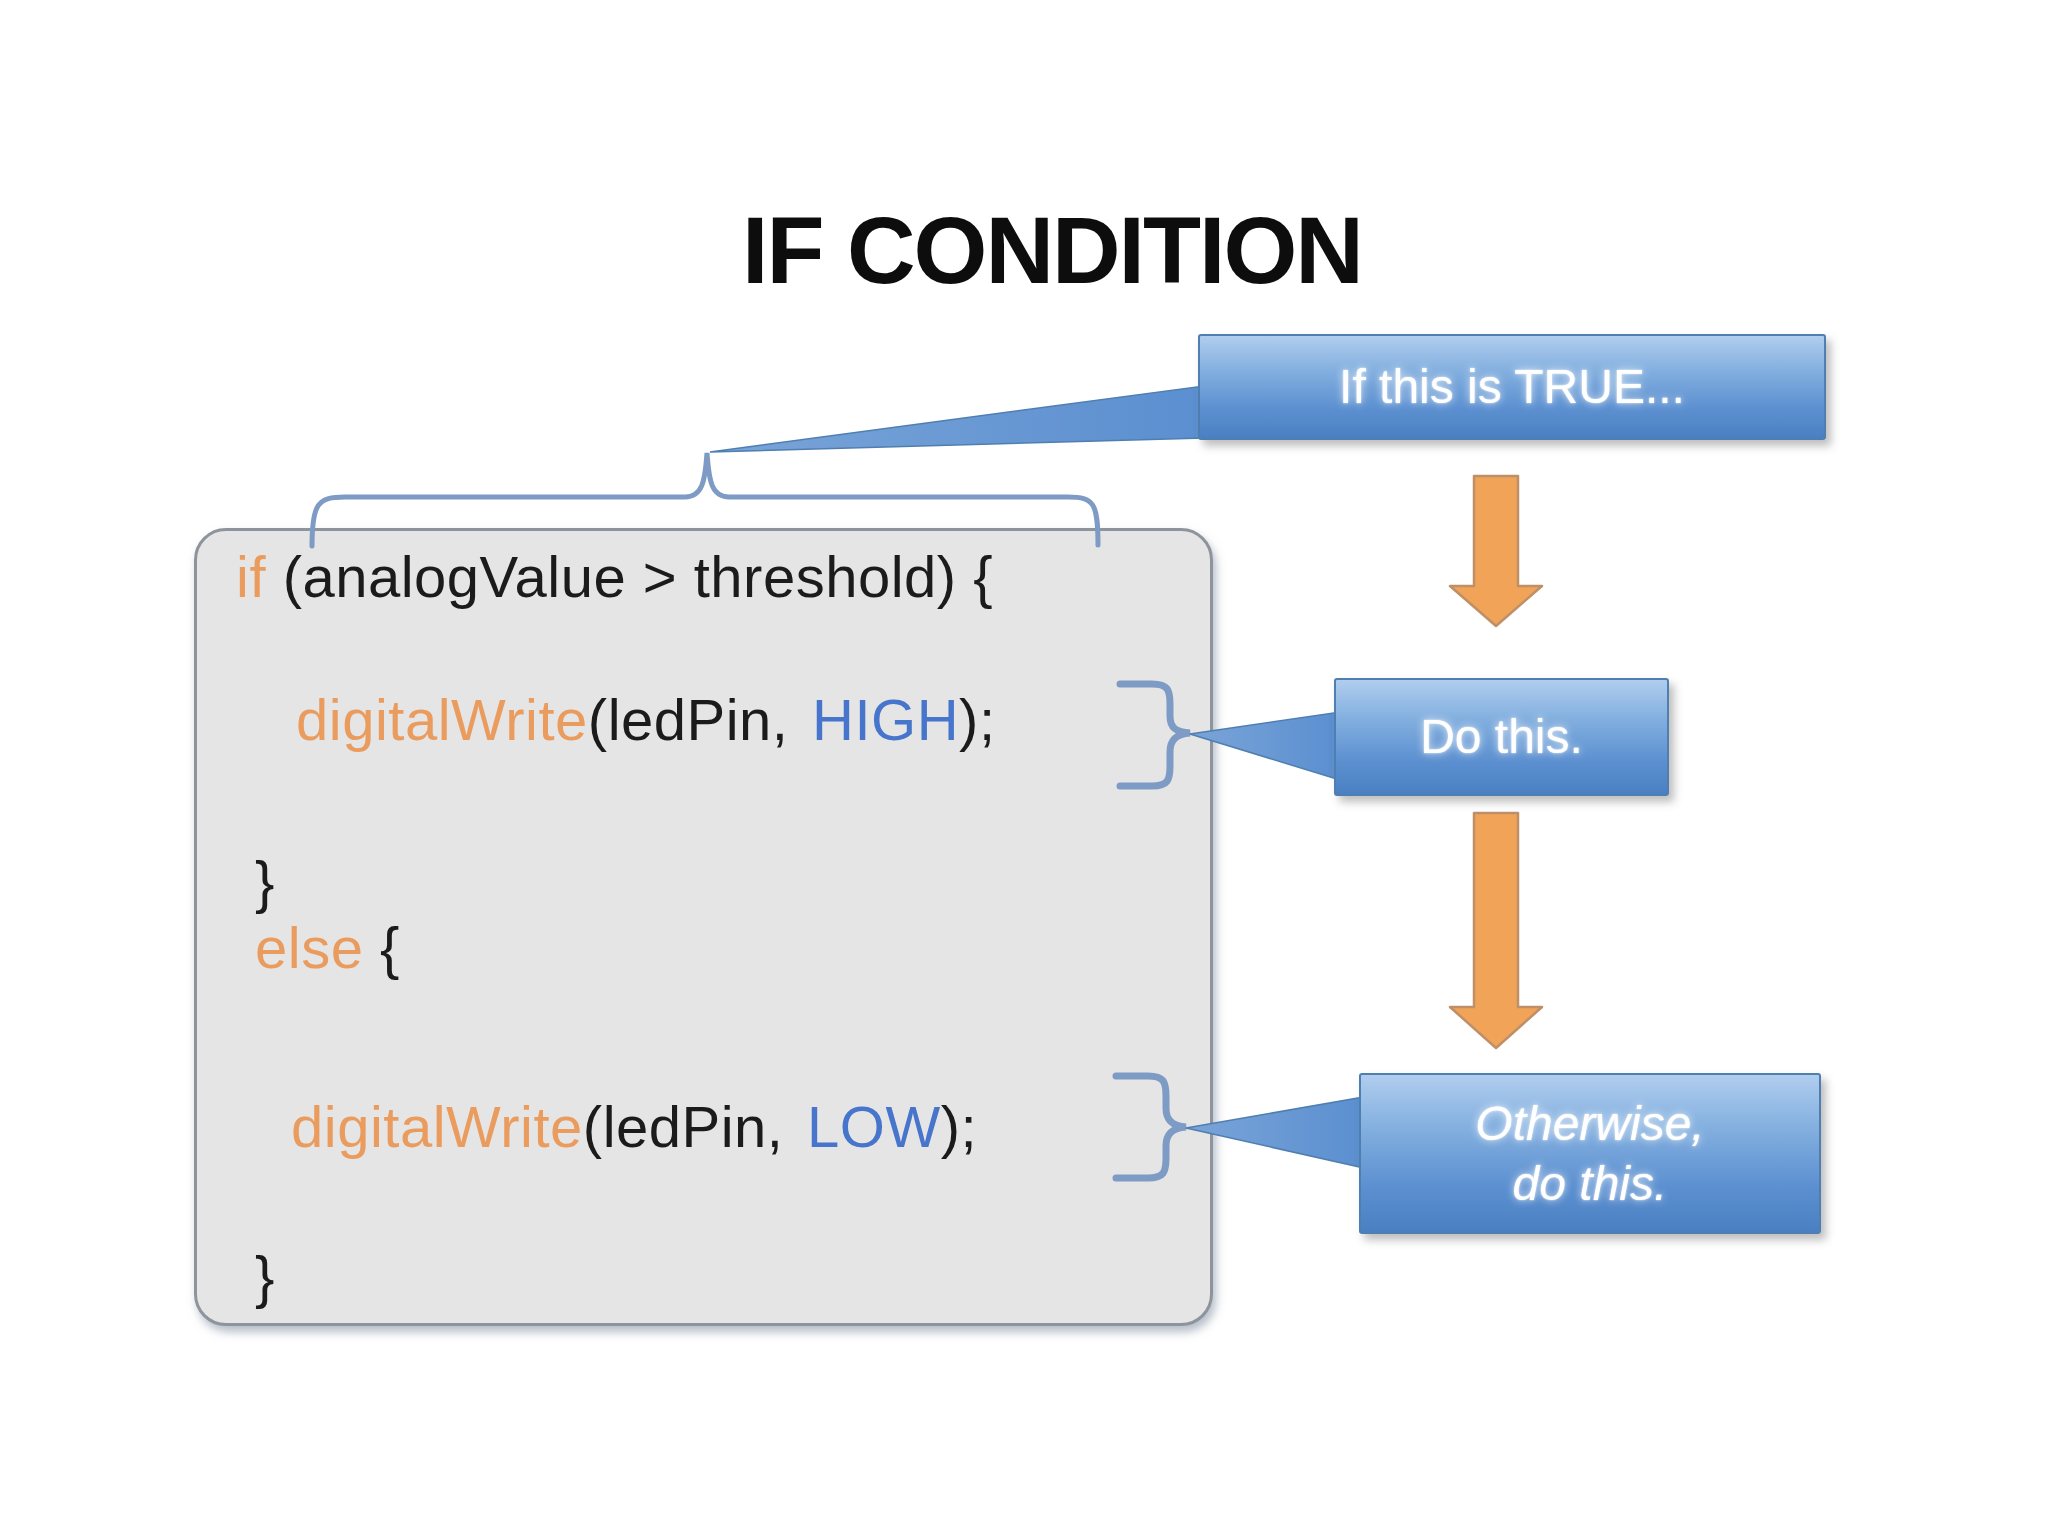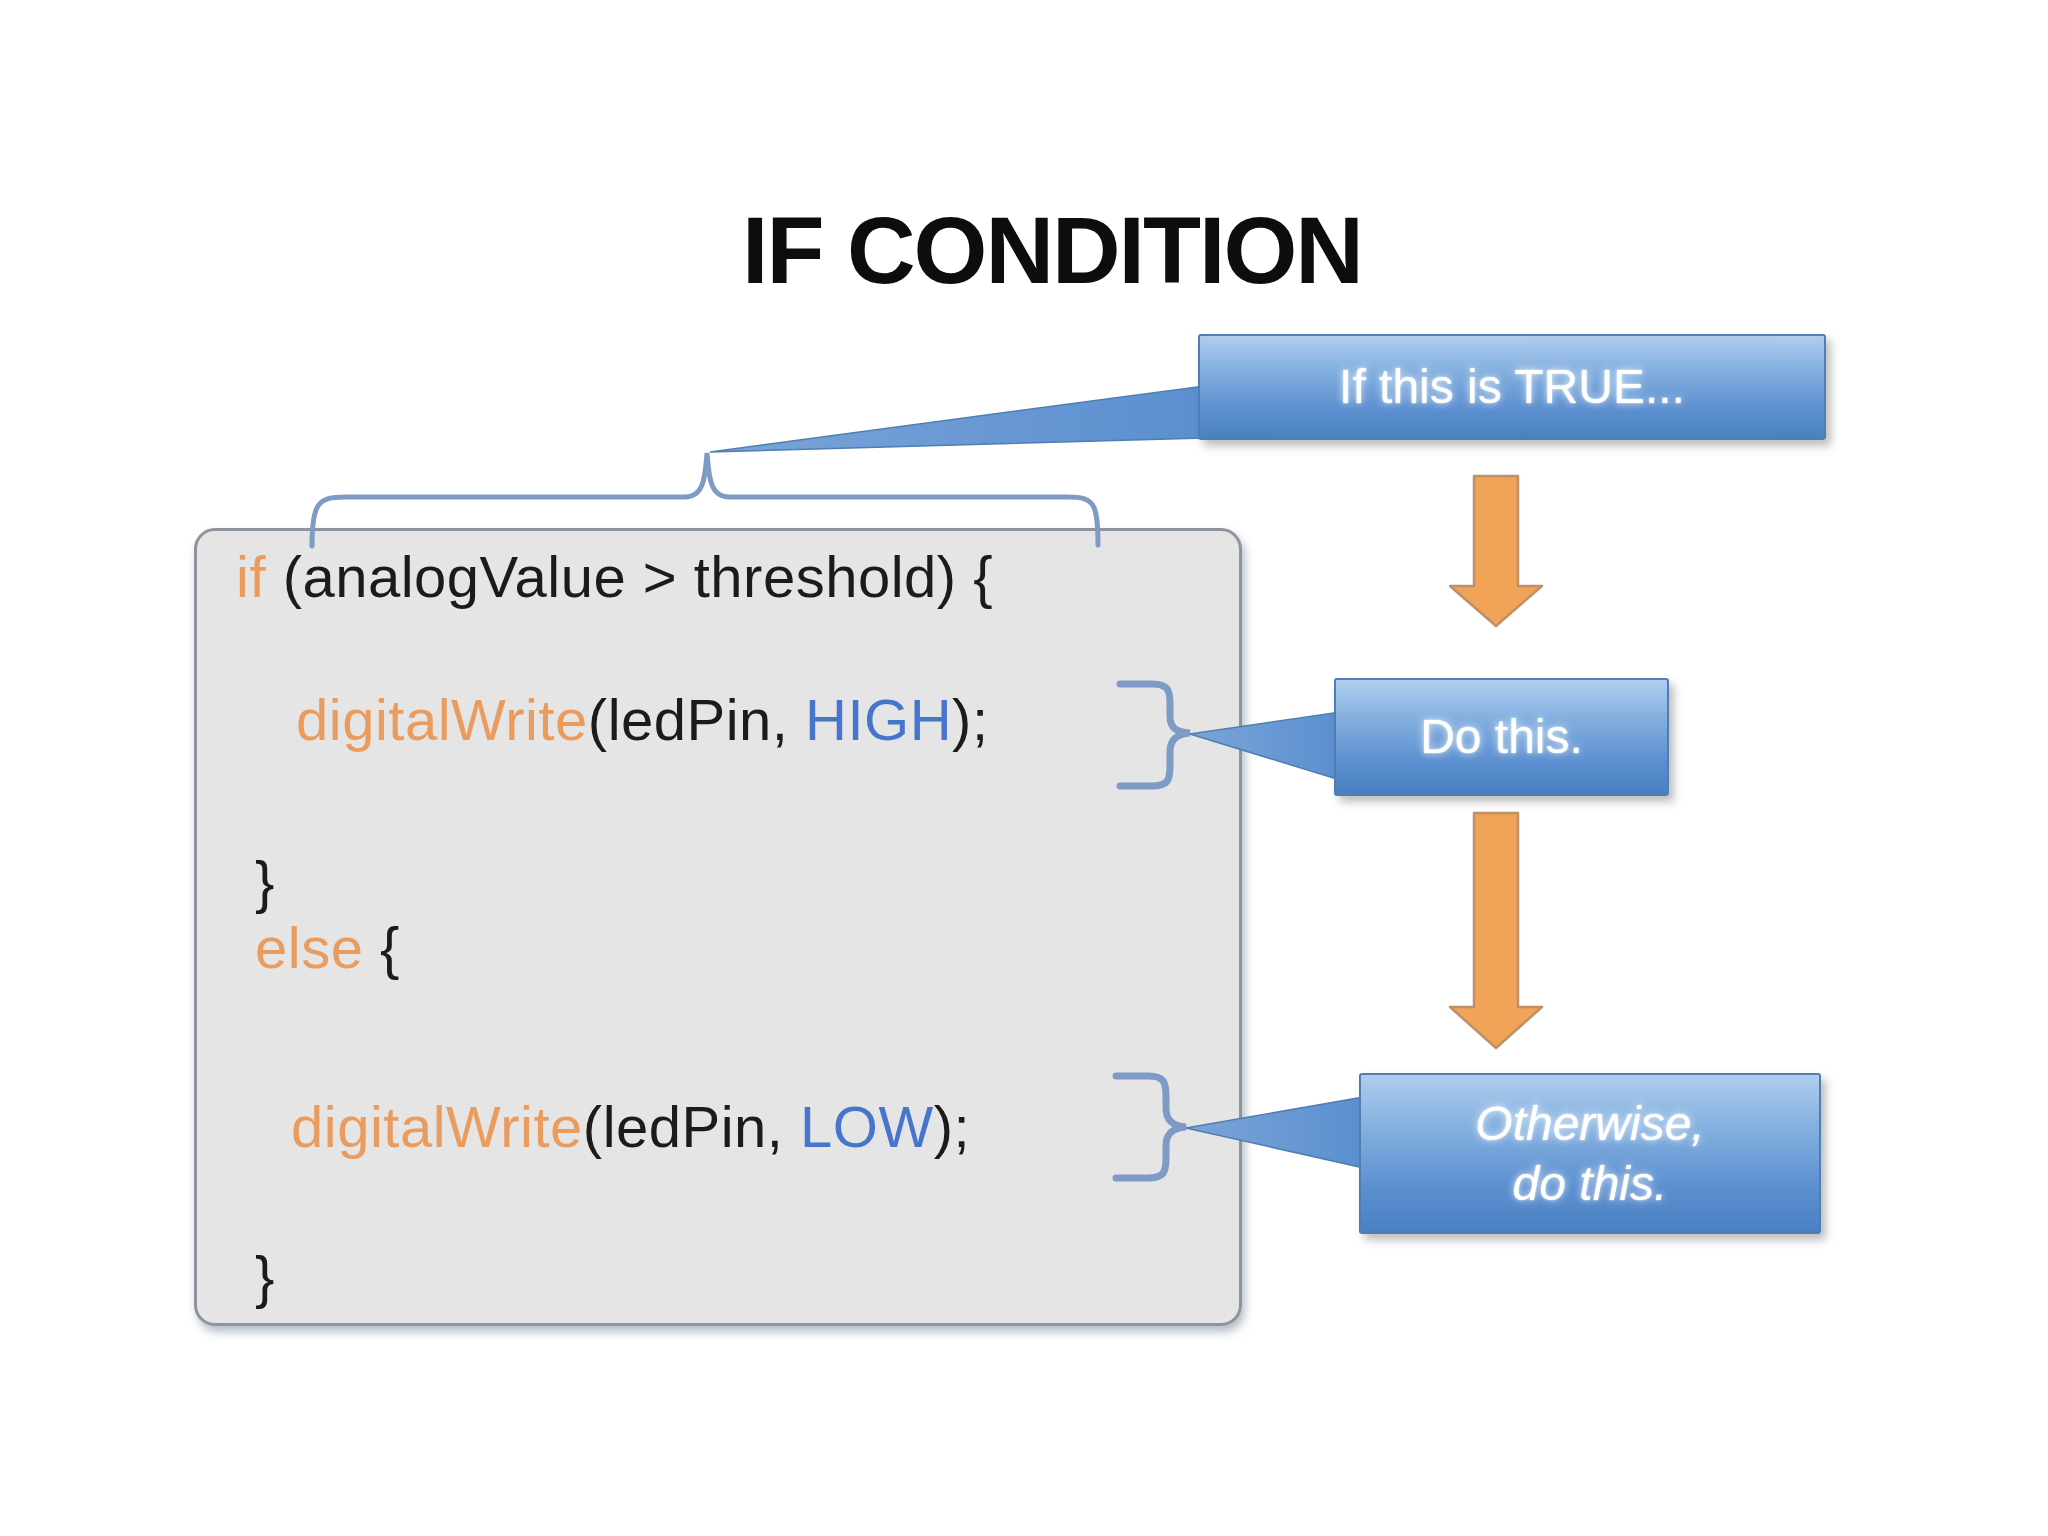--- a/index.html
+++ b/index.html
@@ -6,32 +6,31 @@
   .stage{
     position:relative;width:2048px;height:1536px;background:#ffffff;overflow:hidden;
     font-family:"Liberation Sans",sans-serif;
   }
   .title{
     position:absolute;top:196px;left:0;width:100%;text-align:center;
     font-size:95px;font-weight:bold;letter-spacing:-2px;color:#0d0d0d;white-space:nowrap;margin-left:28px;
   }
   .code-box{
     position:absolute;left:194px;top:528px;width:1013px;height:792px;
-    background:#e5e5e6;border:3px solid #8e949b;border-radius:21px;
+    background:#e5e5e6;border:3px solid #8e949b;border-radius:32px;
     box-shadow:3px 6px 10px rgba(120,135,155,0.55);
     z-index:1;
-    padding-left:29px;
   }
   .code-line{
     position:absolute;font-size:58px;line-height:1;letter-spacing:0.5px;white-space:pre;
     color:#1b1b1b;
   }
   .kw{color:#ea9c5e;}
   .pl{color:#1b1b1b;}
-  .ct{color:#4775cc;}
+  .ct{color:#4775cc;margin-left:7px;}
   .cl1{left:39px;top:17px;}
   .cl2{left:99px;top:160px;}
   .cl3{left:58px;top:322px;}
   .cl4{left:58px;top:388px;}
   .cl5{left:94px;top:567px;}
   .cl6{left:58px;top:717px;}
   .overlay{position:absolute;left:0;top:0;width:2048px;height:1536px;z-index:2;pointer-events:none;}
   .callout{
     position:absolute;z-index:3;
     background:linear-gradient(180deg,#b0cdee 0%,#85b1e0 32%,#5b8fd0 72%,#4a80c2 100%);

